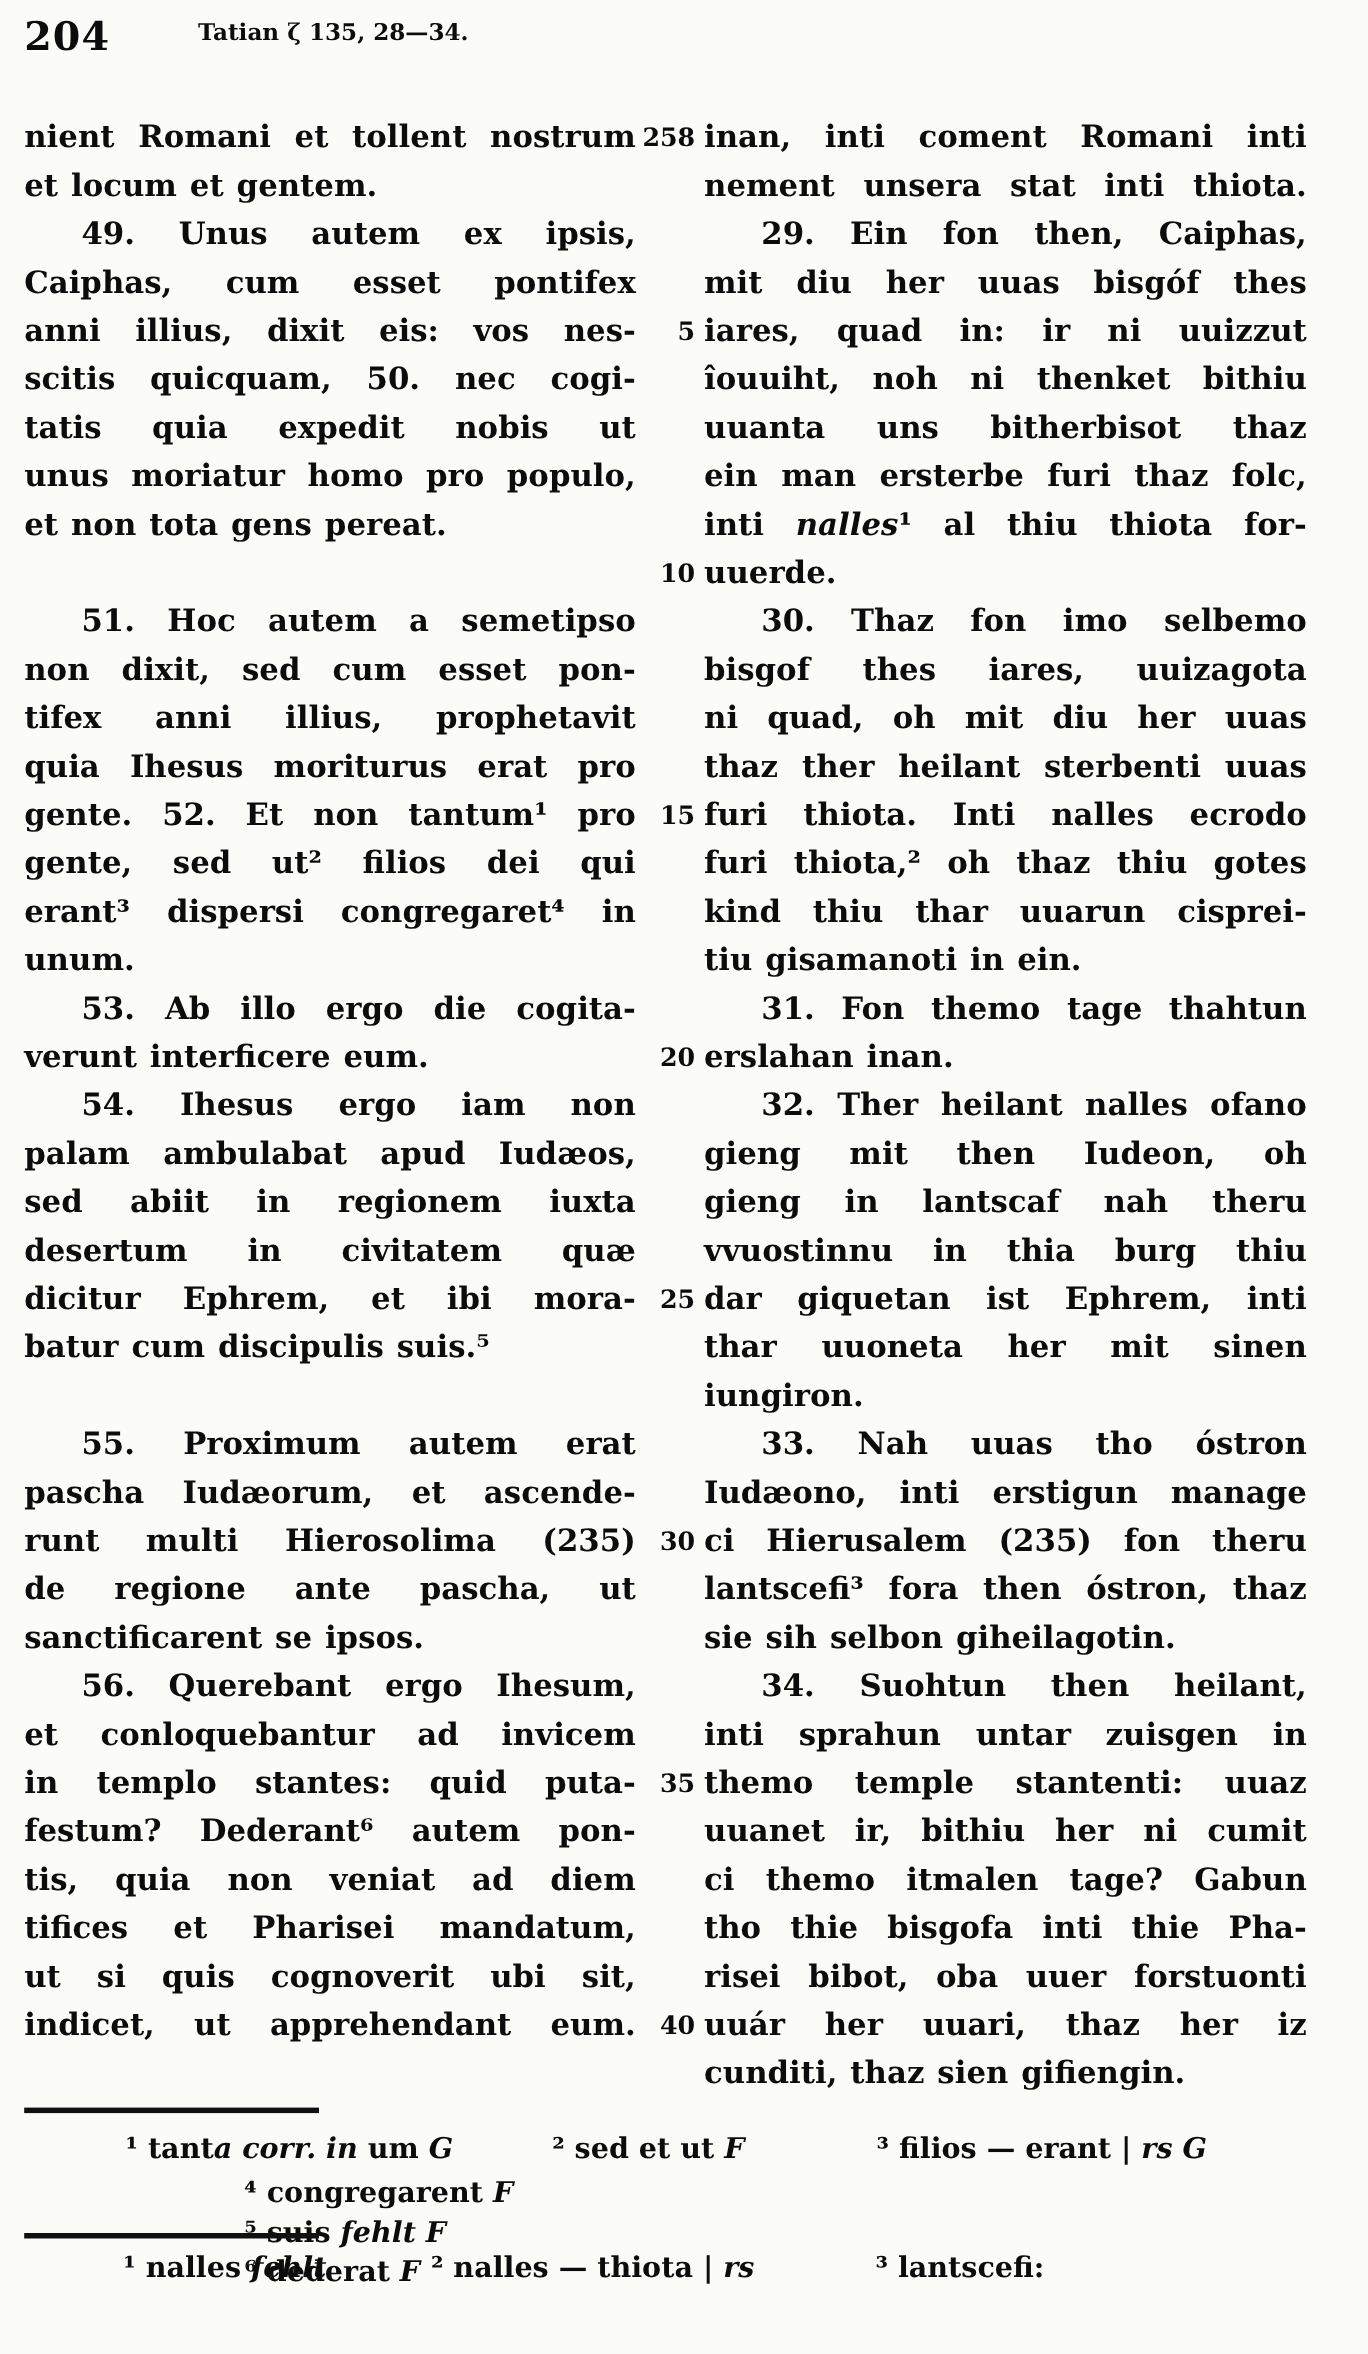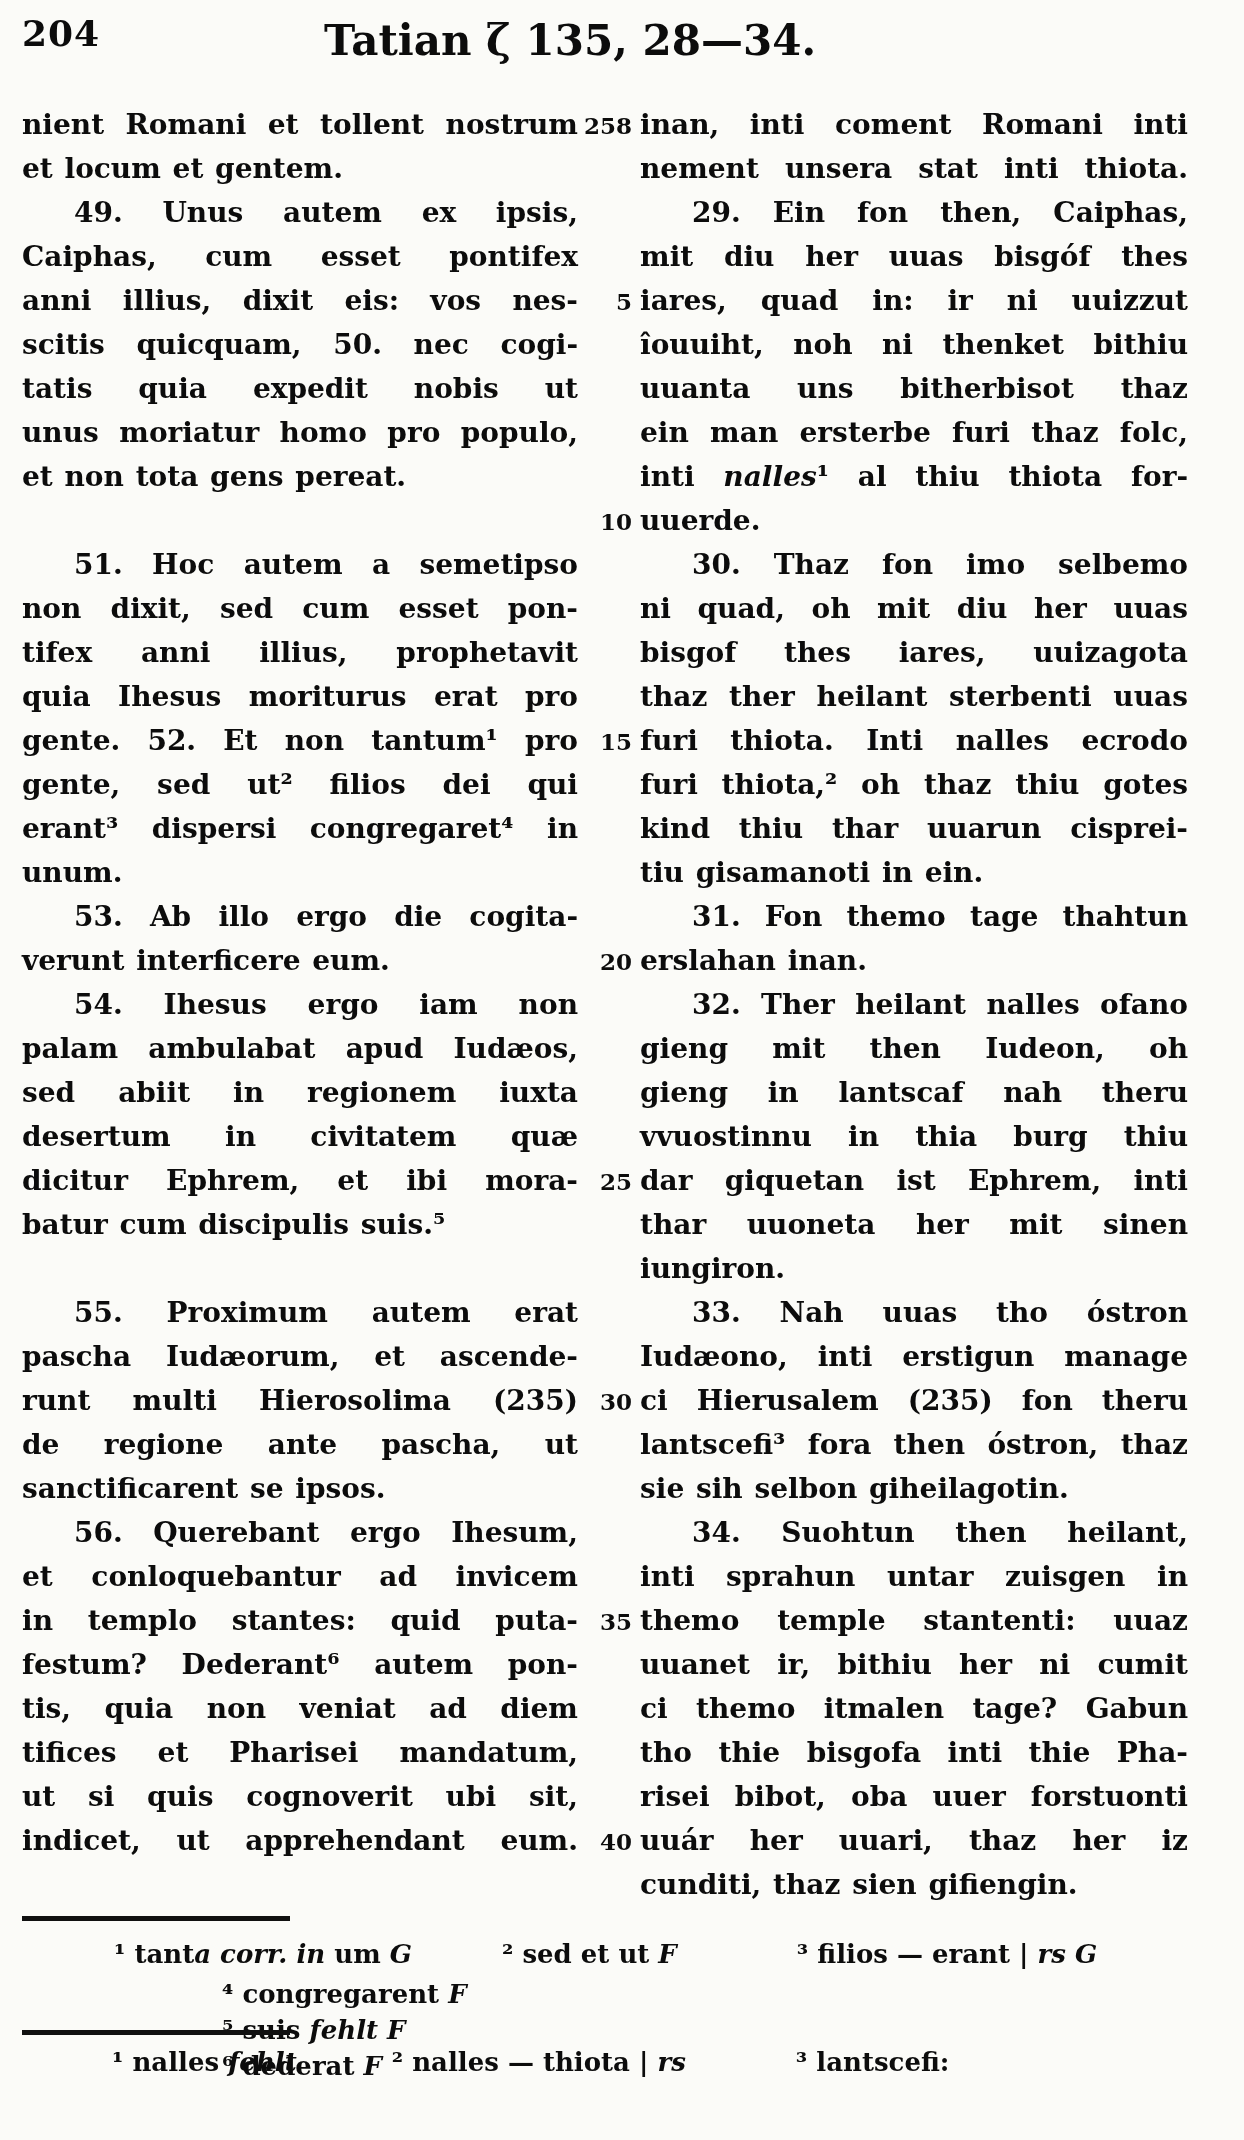--- a/index.html
+++ b/index.html
@@ -12,21 +12,21 @@
     overflow:hidden;
   }
   
   .header{position:absolute;top:12px;left:0;width:100%;height:52px;}
   .pageno{
     position:absolute;left:22px;top:0;
     font-size:36px;font-weight:700;letter-spacing:1px;
   }
   .runtitle{
     position:absolute;left:180px;width:780px;top:4px;
-    text-align:center;font-size:42px;font-weight:700;
+    font-size:21px;font-weight:700;
   }
   
   .body{
     position:absolute;top:103px;left:22px;
     display:grid;grid-template-columns:556px 62px 548px;
   }
   .col{width:100%;}
   .gutter{position:relative;}
   .tl{
     height:44px;line-height:44px;
@@ -135,22 +135,22 @@
         <div class="tl aj">nement unsera stat inti thiota.</div>
         <div class="tl aj ind">29. Ein fon then, Caiphas,</div>
         <div class="tl aj">mit diu her uuas bisgóf thes</div>
         <div class="tl aj">iares, quad in: ir ni uuizzut</div>
         <div class="tl aj">îouuiht, noh ni thenket bithiu</div>
         <div class="tl aj">uuanta uns bitherbisot thaz</div>
         <div class="tl aj">ein man ersterbe furi thaz folc,</div>
         <div class="tl aj">inti <i>nalles</i>¹ al thiu thiota for-</div>
         <div class="tl al">uuerde.</div>
         <div class="tl aj ind">30. Thaz fon imo selbemo</div>
+        <div class="tl aj">bisgof thes iares, uuizagota</div>
         <div class="tl aj">ni quad, oh mit diu her uuas</div>
-        <div class="tl aj">bisgof thes iares, uuizagota</div>
         <div class="tl aj">thaz ther heilant sterbenti uuas</div>
         <div class="tl aj">furi thiota. Inti nalles ecrodo</div>
         <div class="tl aj">furi thiota,² oh thaz thiu gotes</div>
         <div class="tl aj">kind thiu thar uuarun cisprei-</div>
         <div class="tl al">tiu gisamanoti in ein.</div>
         <div class="tl aj ind">31. Fon themo tage thahtun</div>
         <div class="tl al">erslahan inan.</div>
         <div class="tl aj ind">32. Ther heilant nalles ofano</div>
         <div class="tl aj">gieng mit then Iudeon, oh</div>
         <div class="tl aj">gieng in lantscaf nah theru</div>

